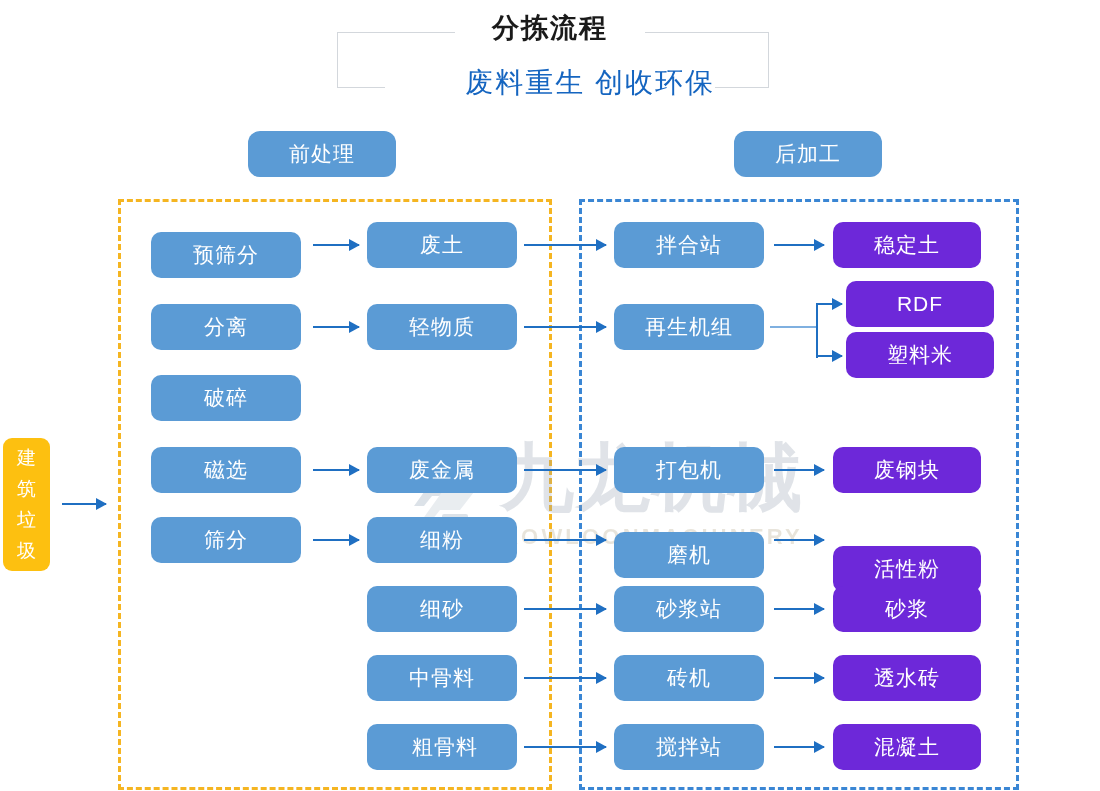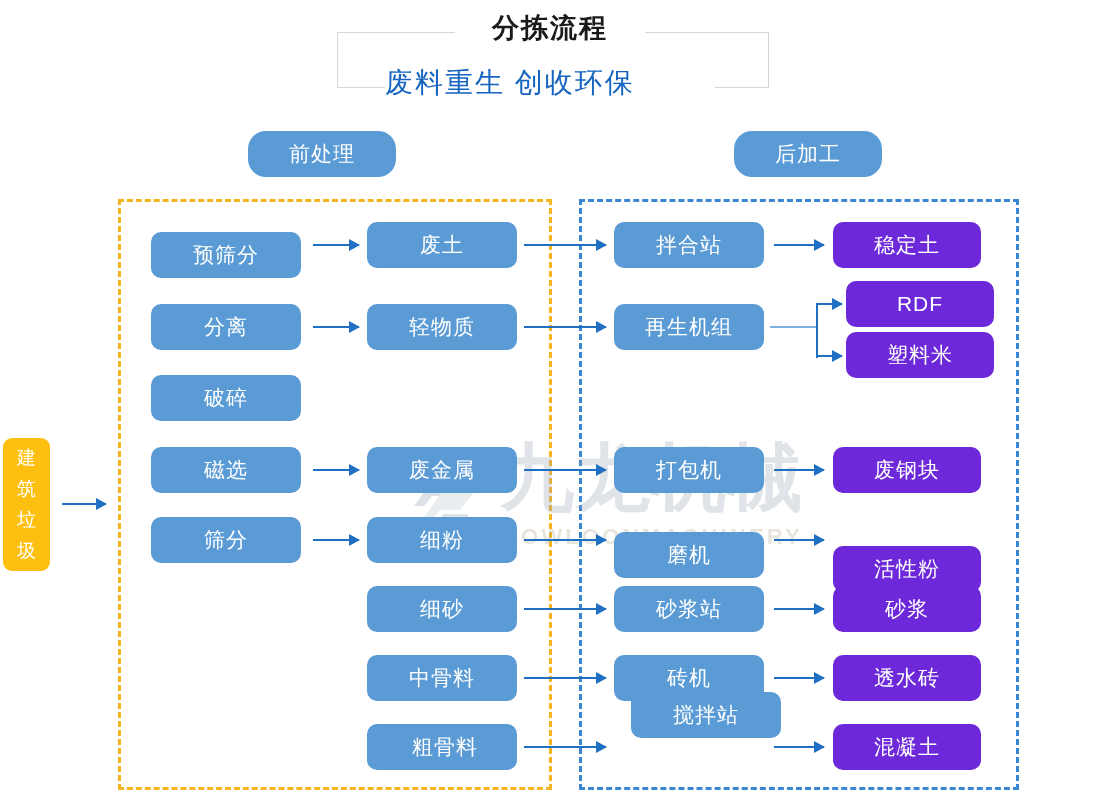--- a/index.html
+++ b/index.html
@@ -53,35 +53,35 @@
     color: #1a1a1a;
     letter-spacing: 2px;
     background: #ffffff;
     width: 190px; margin: 0 auto;
     line-height: 32px;
     z-index: 4;
   }
   #subtitle {
     position: absolute;
     left: 0; right: 0; top: 64px;
-    text-align: left;
+    text-align: right;
     font-size: 28px;
     color: #1565c0;
     letter-spacing: 2px;
     background: #ffffff;
     width: 330px; margin: 0 auto;
     line-height: 38px;
     z-index: 4;
   }
 
   
   .section-pill {
     position: absolute;
     height: 46px;
-    border-radius: 18px;
+    border-radius: 12px;
     background: #5b9bd5;
     color: #ffffff;
     font-size: 21px;
     display: flex; align-items: center; justify-content: center;
     letter-spacing: 1px;
     z-index: 8;
   }
   #pill-pre  { left: 248px; top: 131px; width: 148px; }
   #pill-post { left: 734px; top: 131px; width: 148px; }
 
@@ -194,21 +194,21 @@
 <div class="node light w150" style="left:367px; top:586px;">细砂</div>
 <div class="node light w150" style="left:367px; top:655px;">中骨料</div>
 <div class="node light w150" style="left:367px; top:724px;padding-left:6px;">粗骨料</div>
 
 <div class="node light w150" style="left:614px; top:222px;">拌合站</div>
 <div class="node light w150" style="left:614px; top:304px;">再生机组</div>
 <div class="node light w150" style="left:614px; top:447px;">打包机</div>
 <div class="node light w150" style="left:614px; top:532px;">磨机</div>
 <div class="node light w150" style="left:614px; top:586px;">砂浆站</div>
 <div class="node light w150" style="left:614px; top:655px;">砖机</div>
-<div class="node light w150" style="left:614px; top:692px;margin-left:17px;">搅拌站</div>
+<div class="node light w150" style="left:614px; top:724px;">搅拌站</div>
 
 <div class="node dark w148" style="left:833px; top:222px;">稳定土</div>
 <div class="node dark w148" style="left:846px; top:281px;">RDF</div>
 <div class="node dark w148" style="left:846px; top:332px;">塑料米</div>
 <div class="node dark w148" style="left:833px; top:447px;">废钢块</div>
 <div class="node dark w148" style="left:833px; top:517px;margin-top:29px;">活性粉</div>
 <div class="node dark w148" style="left:833px; top:586px;">砂浆</div>
 <div class="node dark w148" style="left:833px; top:655px;">透水砖</div>
 <div class="node dark w148" style="left:833px; top:724px;">混凝土</div>
 

